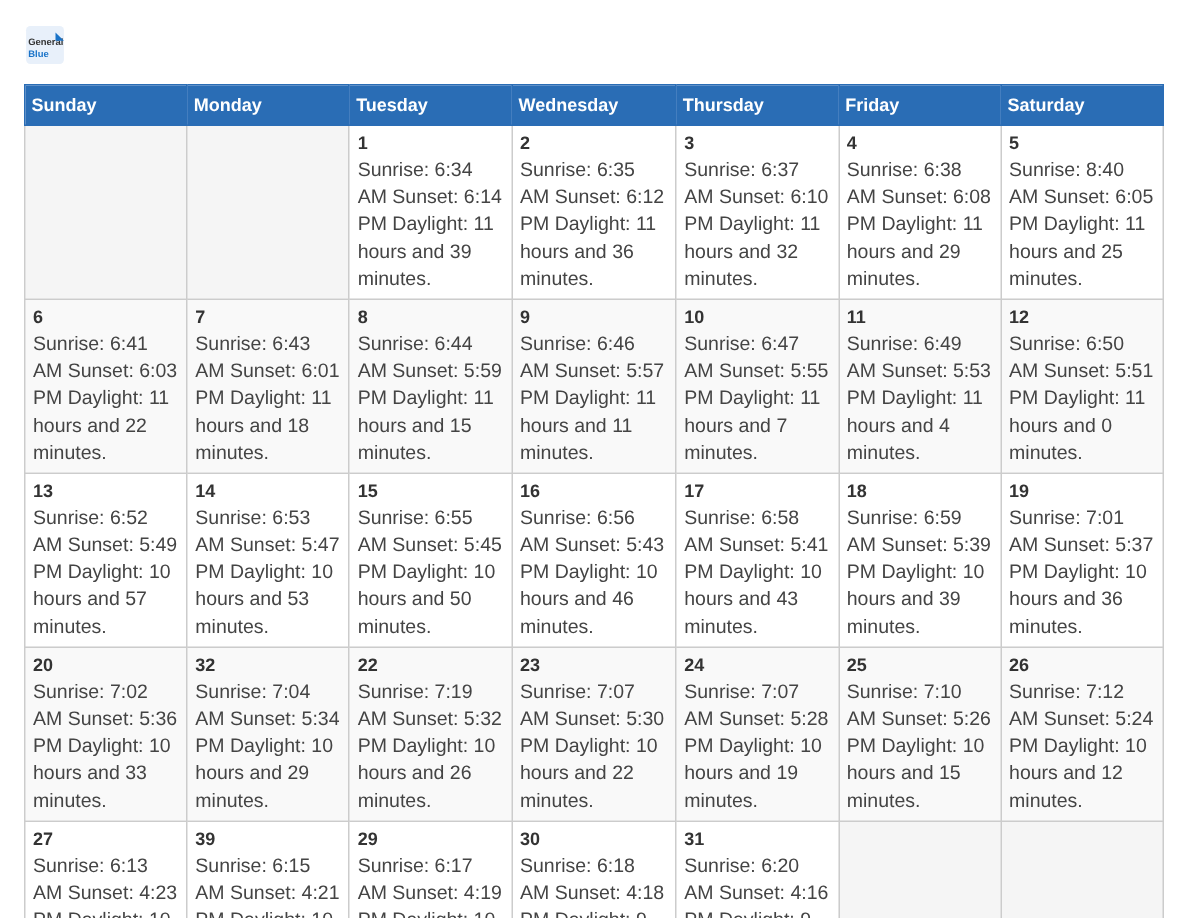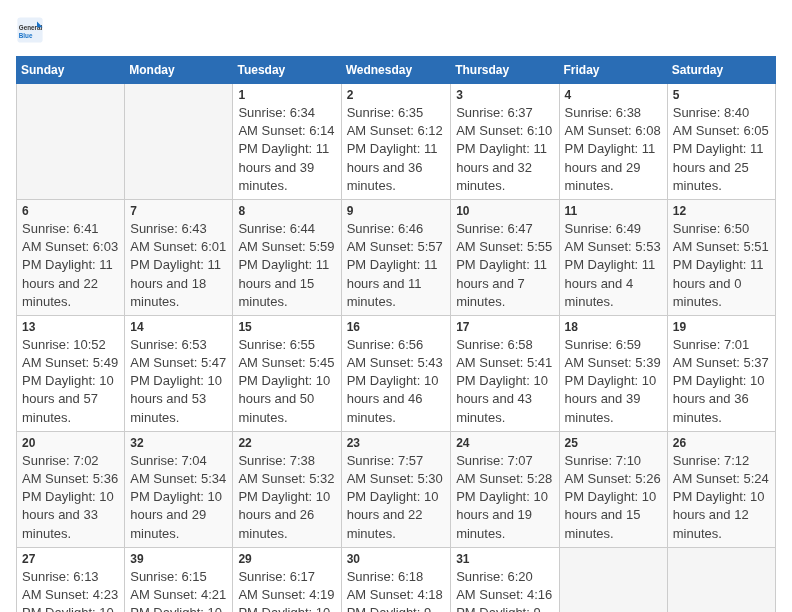--- a/index.html
+++ b/index.html
@@ -197,21 +197,21 @@
         <td>
           <span class="day-num">12</span>
           <div class="day-detail">Sunrise: 6:50 AM
 Sunset: 5:51 PM
 Daylight: 11 hours and 0 minutes.</div>
         </td>
       </tr>
       <tr>
         <td>
           <span class="day-num">13</span>
-          <div class="day-detail">Sunrise: 10:52 AM
+          <div class="day-detail">Sunrise: 6:52 AM
 Sunset: 5:49 PM
 Daylight: 10 hours and 57 minutes.</div>
         </td>
         <td>
           <span class="day-num">14</span>
           <div class="day-detail">Sunrise: 6:53 AM
 Sunset: 5:47 PM
 Daylight: 10 hours and 53 minutes.</div>
         </td>
         <td>
@@ -253,27 +253,27 @@
 Daylight: 10 hours and 33 minutes.</div>
         </td>
         <td>
           <span class="day-num">32</span>
           <div class="day-detail">Sunrise: 7:04 AM
 Sunset: 5:34 PM
 Daylight: 10 hours and 29 minutes.</div>
         </td>
         <td>
           <span class="day-num">22</span>
-          <div class="day-detail">Sunrise: 7:38 AM
+          <div class="day-detail">Sunrise: 7:19 AM
 Sunset: 5:32 PM
 Daylight: 10 hours and 26 minutes.</div>
         </td>
         <td>
           <span class="day-num">23</span>
-          <div class="day-detail">Sunrise: 7:57 AM
+          <div class="day-detail">Sunrise: 7:07 AM
 Sunset: 5:30 PM
 Daylight: 10 hours and 22 minutes.</div>
         </td>
         <td>
           <span class="day-num">24</span>
           <div class="day-detail">Sunrise: 7:07 AM
 Sunset: 5:28 PM
 Daylight: 10 hours and 19 minutes.</div>
         </td>
         <td>

